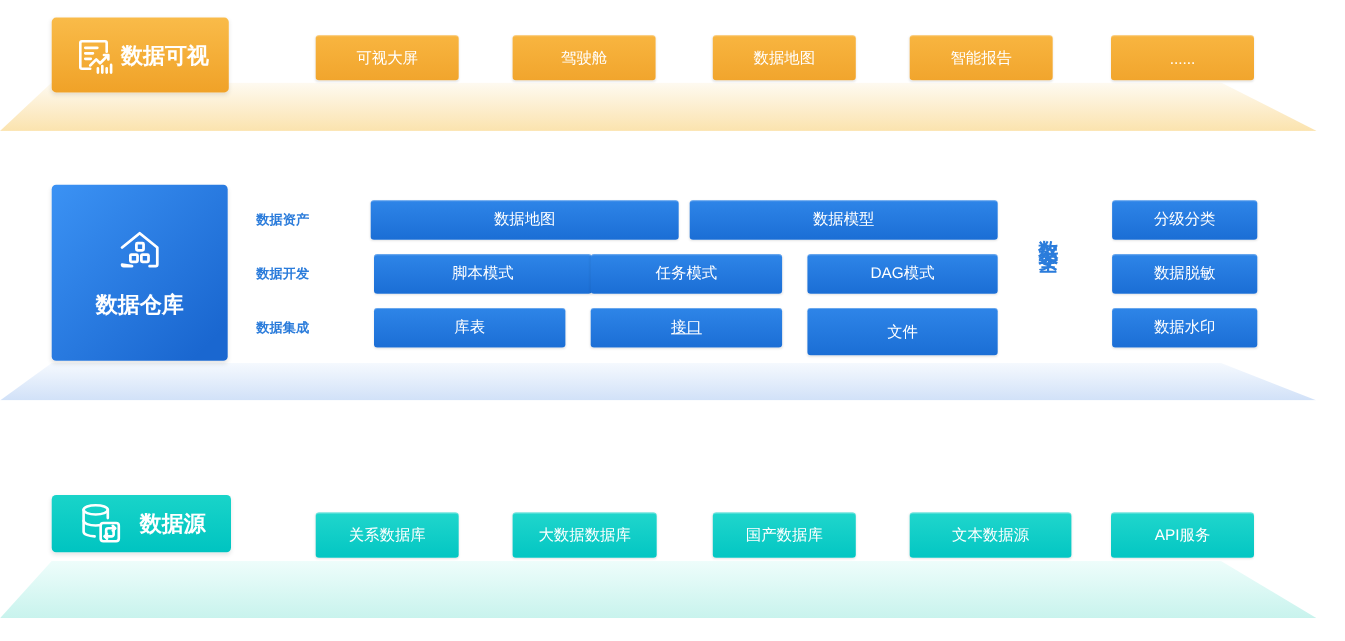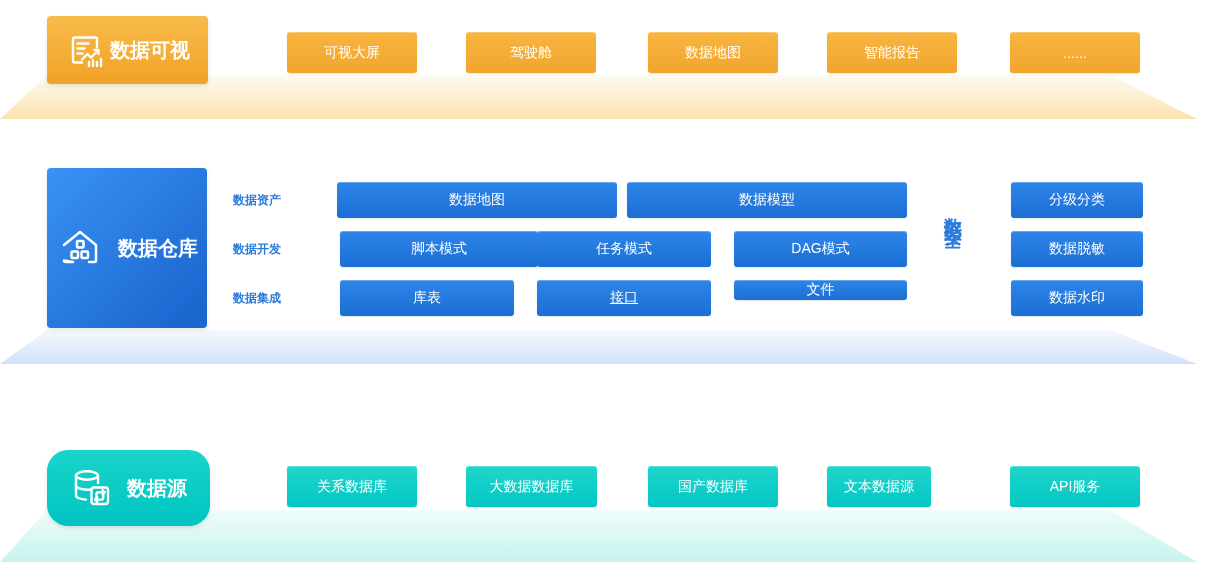--- a/index.html
+++ b/index.html
@@ -23,24 +23,24 @@
     background:linear-gradient(180deg, #eefdfb 0%, #c8f3ed 100%);
     clip-path:polygon(47px 0, 1110px 0, 1197px 100%, 0 100%);
   }
   .main-box {
     position:absolute; display:flex; align-items:center; justify-content:center;
     color:#fff; font-weight:bold; font-size:20px; border-radius:4px;
     box-shadow:0 2px 4px rgba(0,0,0,0.10);
   }
   .main-orange { left:47px; top:16px; width:161px; height:68px; gap:5px;
     background:linear-gradient(180deg, #f9bb49, #f0a228); }
-  .main-blue { left:47px; top:168px; width:160px; height:160px; flex-direction:row; gap:14px;
+  .main-blue { left:47px; top:168px; width:160px; height:160px; flex-direction:column; gap:14px;
     background:linear-gradient(135deg, #3b92f4 0%, #1a67d0 90%); }
-  .main-cyan { left:47px; top:450px; width:163px; height:76px; gap:13px;
-    background:linear-gradient(180deg, #19d4c9, #00c4c1);border-radius:21px; }
+  .main-cyan { left:47px; top:450px; width:163px; height:52px; gap:13px;
+    background:linear-gradient(180deg, #19d4c9, #00c4c1); }
   .btn {
     position:absolute; display:flex; align-items:center; justify-content:center;
     color:#fff; font-size:14px; border-radius:3px; cursor:pointer;
     box-shadow:inset 0 1px 0 rgba(255,255,255,0.28), 0 1px 2px rgba(0,0,0,0.10);
   }
   .btn-orange { background:linear-gradient(180deg, #f8b540, #f1a52d); }
   .btn-blue   { background:linear-gradient(180deg, #2e85e8, #1b6ed5); }
   .btn-cyan   { background:linear-gradient(180deg, #20d6cc, #03c6c3); }
   .row-label {
     position:absolute; color:#2b7cdb; font-weight:bold; font-size:12px;
@@ -100,21 +100,21 @@
 
   <div class="btn btn-blue" style="left:337px; top:182px; width:280px; height:36px;">数据地图</div>
   <div class="btn btn-blue" style="left:627px; top:182px; width:280px; height:36px;">数据模型</div>
 
   <div class="btn btn-blue" style="left:340px; top:231px; width:198px; height:36px;">脚本模式</div>
   <div class="btn btn-blue" style="left:537px; top:231px; width:174px; height:36px;">任务模式</div>
   <div class="btn btn-blue" style="left:734px; top:231px; width:173px; height:36px;">DAG模式</div>
 
   <div class="btn btn-blue" style="left:340px; top:280px; width:174px; height:36px;">库表</div>
   <div class="btn btn-blue" style="left:537px; top:280px; width:174px; height:36px;text-decoration:underline;">接口</div>
-  <div class="btn btn-blue" style="left:734px; top:280px; width:173px; height:20px;">文件</div>
+  <div class="btn btn-blue" style="left:734px; top:280px; width:173px; height:43px;">文件</div>
 
   <div class="v-label">数据安全</div>
 
   <div class="btn btn-blue" style="left:1011px; top:182px; width:132px; height:36px;">分级分类</div>
   <div class="btn btn-blue" style="left:1011px; top:231px; width:132px; height:36px;">数据脱敏</div>
   <div class="btn btn-blue" style="left:1011px; top:280px; width:132px; height:36px;">数据水印</div>
 
   <div class="floor floor-cyan"></div>
 
   <div class="main-box main-cyan">
@@ -130,16 +130,16 @@
         <path d="M33.3 28.3 v3.5 a1.8 1.8 0 0 1 -1.8 1.8 h-6.2"></path>
         <path d="M27.3 35.8 l-2.2 -2.2 2.2 -2.2"></path>
       </svg>
     </span>
     <span>数据源</span>
   </div>
 
   <div class="btn btn-cyan" style="left:466px; top:466px; width:131px; height:41px;">大数据数据库</div>
   <div class="btn btn-cyan" style="left:287px; top:466px; width:130px; height:41px;">关系数据库</div>
   <div class="btn btn-cyan" style="left:648px; top:466px; width:130px; height:41px;">国产数据库</div>
-  <div class="btn btn-cyan" style="left:827px; top:466px; width:104px; height:41px;">文本数据源</div>
+  <div class="btn btn-cyan" style="left:827px; top:466px; width:147px; height:41px;">文本数据源</div>
   <div class="btn btn-cyan" style="left:1010px; top:466px; width:130px; height:41px;">API服务</div>
 
 </div>
 
 </body></html>

